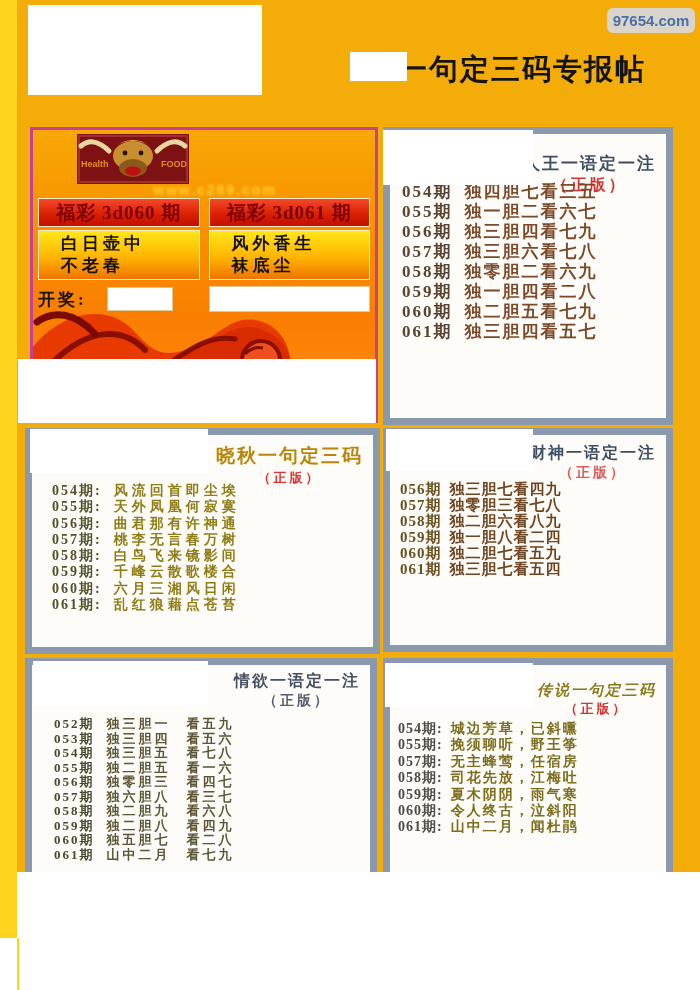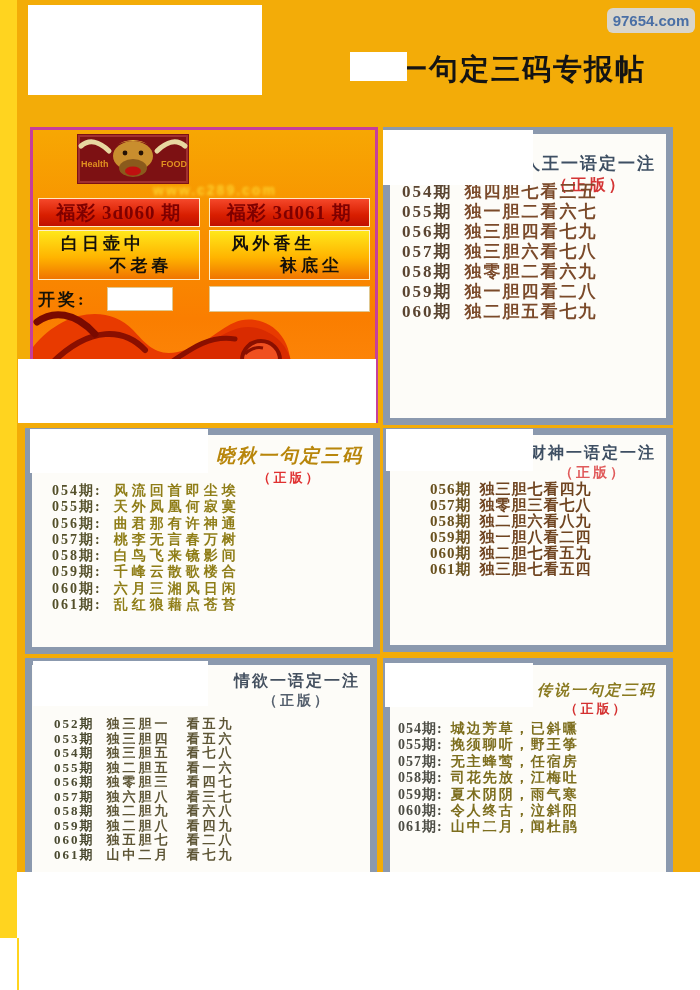--- a/index.html
+++ b/index.html
@@ -32,21 +32,21 @@
   .bp-cols{position:absolute;left:5px;top:68px;right:5px;display:flex;gap:9px;}
   .bp-col{flex:1;}
   .bp-issue{height:27px;line-height:27px;text-align:center;font-family:"Liberation Serif",serif;
     font-weight:bold;font-size:19px;color:#7E0000;letter-spacing:1px;
     background:linear-gradient(180deg,#F5482A 0%,#D81E00 60%,#C01000 100%);
     border:1px solid #FFE9C0;}
   .bp-poem{margin-top:3px;height:44px;padding:2px 22px;box-sizing:content-box;
     background:linear-gradient(180deg,#FFE71A 0%,#FFB400 55%,#F07400 100%);
     border:1px solid #FFEFC9;font-family:"Liberation Serif",serif;font-weight:bold;color:#14100A;}
   .bp-poem .l1{font-size:17px;letter-spacing:4px;text-align:left;line-height:22px;}
-  .bp-poem .l2{font-size:17px;letter-spacing:4px;text-align:right;line-height:22px;padding-right:4px;}
+  .bp-poem .l2{font-size:17px;letter-spacing:4px;line-height:22px;padding-right:4px;}
   .bp-draw{margin-top:6px;height:26px;display:flex;align-items:center;}
   .bp-draw-label{font-family:"Liberation Serif",serif;font-weight:bold;font-size:17px;color:#171207;
     letter-spacing:3px;margin-right:20px;}
   .bp-input{background:#ffffff;border:1px solid #E0C890;height:22px;}
   .bp-input.small{width:64px;}
   .bp-input.wide{width:100%;height:26px;box-sizing:border-box;}
   .bp-bull-art{position:absolute;left:0;bottom:0;width:100%;height:118px;}
 
   
   .panel{position:absolute;box-sizing:border-box;background:#FDFCF8;border:7px solid #8B99AE;}
@@ -64,33 +64,33 @@
   .p-renwang .ph-title{font-size:17px;}
   .p-renwang .ph-sub{font-size:16px;}
   .p-renwang .rows{left:12px;top:48px;}
   .p-renwang .row{font-size:17px;line-height:20px;letter-spacing:2px;}
   .p-renwang .lb{color:#5A4430;}
   .p-renwang .tx{color:#7B4A2A;}
 
   
   .p-xiaoqiu{left:25px;top:428px;width:355px;height:226px;}
   .p-xiaoqiu .ph{top:8px;}
-  .p-xiaoqiu .ph-title{font-size:19px;color:#B8860B;font-style:italic;}
+  .p-xiaoqiu .ph-title{font-size:19px;color:#B8860B;}
   .p-xiaoqiu .ph-sub{font-size:13px;color:#E03030;}
   .p-xiaoqiu .rows{left:20px;top:48px;}
   .p-xiaoqiu .row{font-size:14px;line-height:16.3px;letter-spacing:2px;}
   .p-xiaoqiu .lb{color:#54502A;}
   .p-xiaoqiu .tx{color:#8F7D17;letter-spacing:4px;text-align:center;}
 
   
   .p-caishen{left:383px;top:428px;width:290px;height:224px;}
   .p-caishen .ph{top:8px;}
   .p-caishen .ph-title{font-size:16px;}
   .p-caishen .ph-sub{font-size:14px;color:#E05A5A;}
-  .p-caishen .rows{left:10px;top:46px;margin-left:30px;}
+  .p-caishen .rows{left:10px;top:46px;}
   .p-caishen .row{font-size:15px;line-height:16px;letter-spacing:1px;}
   .p-caishen .lb{color:#6A5220;margin-right:8px;}
   .p-caishen .tx{color:#6F4420;}
 
   
   .p-qingyu{left:25px;top:658px;width:352px;height:214px;}
   .p-qingyu .ph{top:6px;}
   .p-qingyu .ph-title{font-size:16px;color:#44505F;}
   .p-qingyu .ph-sub{font-size:14px;color:#55606E;}
   .p-qingyu .rows{left:22px;top:52px;}
@@ -180,20 +180,21 @@
       <div class="ph-sub">（正版）</div>
     </div>
     <div class="rows">
         <div class="row"><span class="lb">054期</span><span class="tx">独四胆七看三五</span></div>
         <div class="row"><span class="lb">055期</span><span class="tx">独一胆二看六七</span></div>
         <div class="row"><span class="lb">056期</span><span class="tx">独三胆四看七九</span></div>
         <div class="row"><span class="lb">057期</span><span class="tx">独三胆六看七八</span></div>
         <div class="row"><span class="lb">058期</span><span class="tx">独零胆二看六九</span></div>
         <div class="row"><span class="lb">059期</span><span class="tx">独一胆四看二八</span></div>
         <div class="row"><span class="lb">060期</span><span class="tx">独二胆五看七九</span></div>
+        <div class="row"><span class="lb">061期</span><span class="tx">独三胆四看五七</span></div>
       </div>
   </div>
 
   <div class="panel p-xiaoqiu">
     <div class="ph">
       <div class="ph-title">晓秋一句定三码</div>
       <div class="ph-sub">（正版）</div>
     </div>
     <div class="rows">
         <div class="row"><span class="lb">054期:</span><span class="tx">风流回首即尘埃</span></div>

